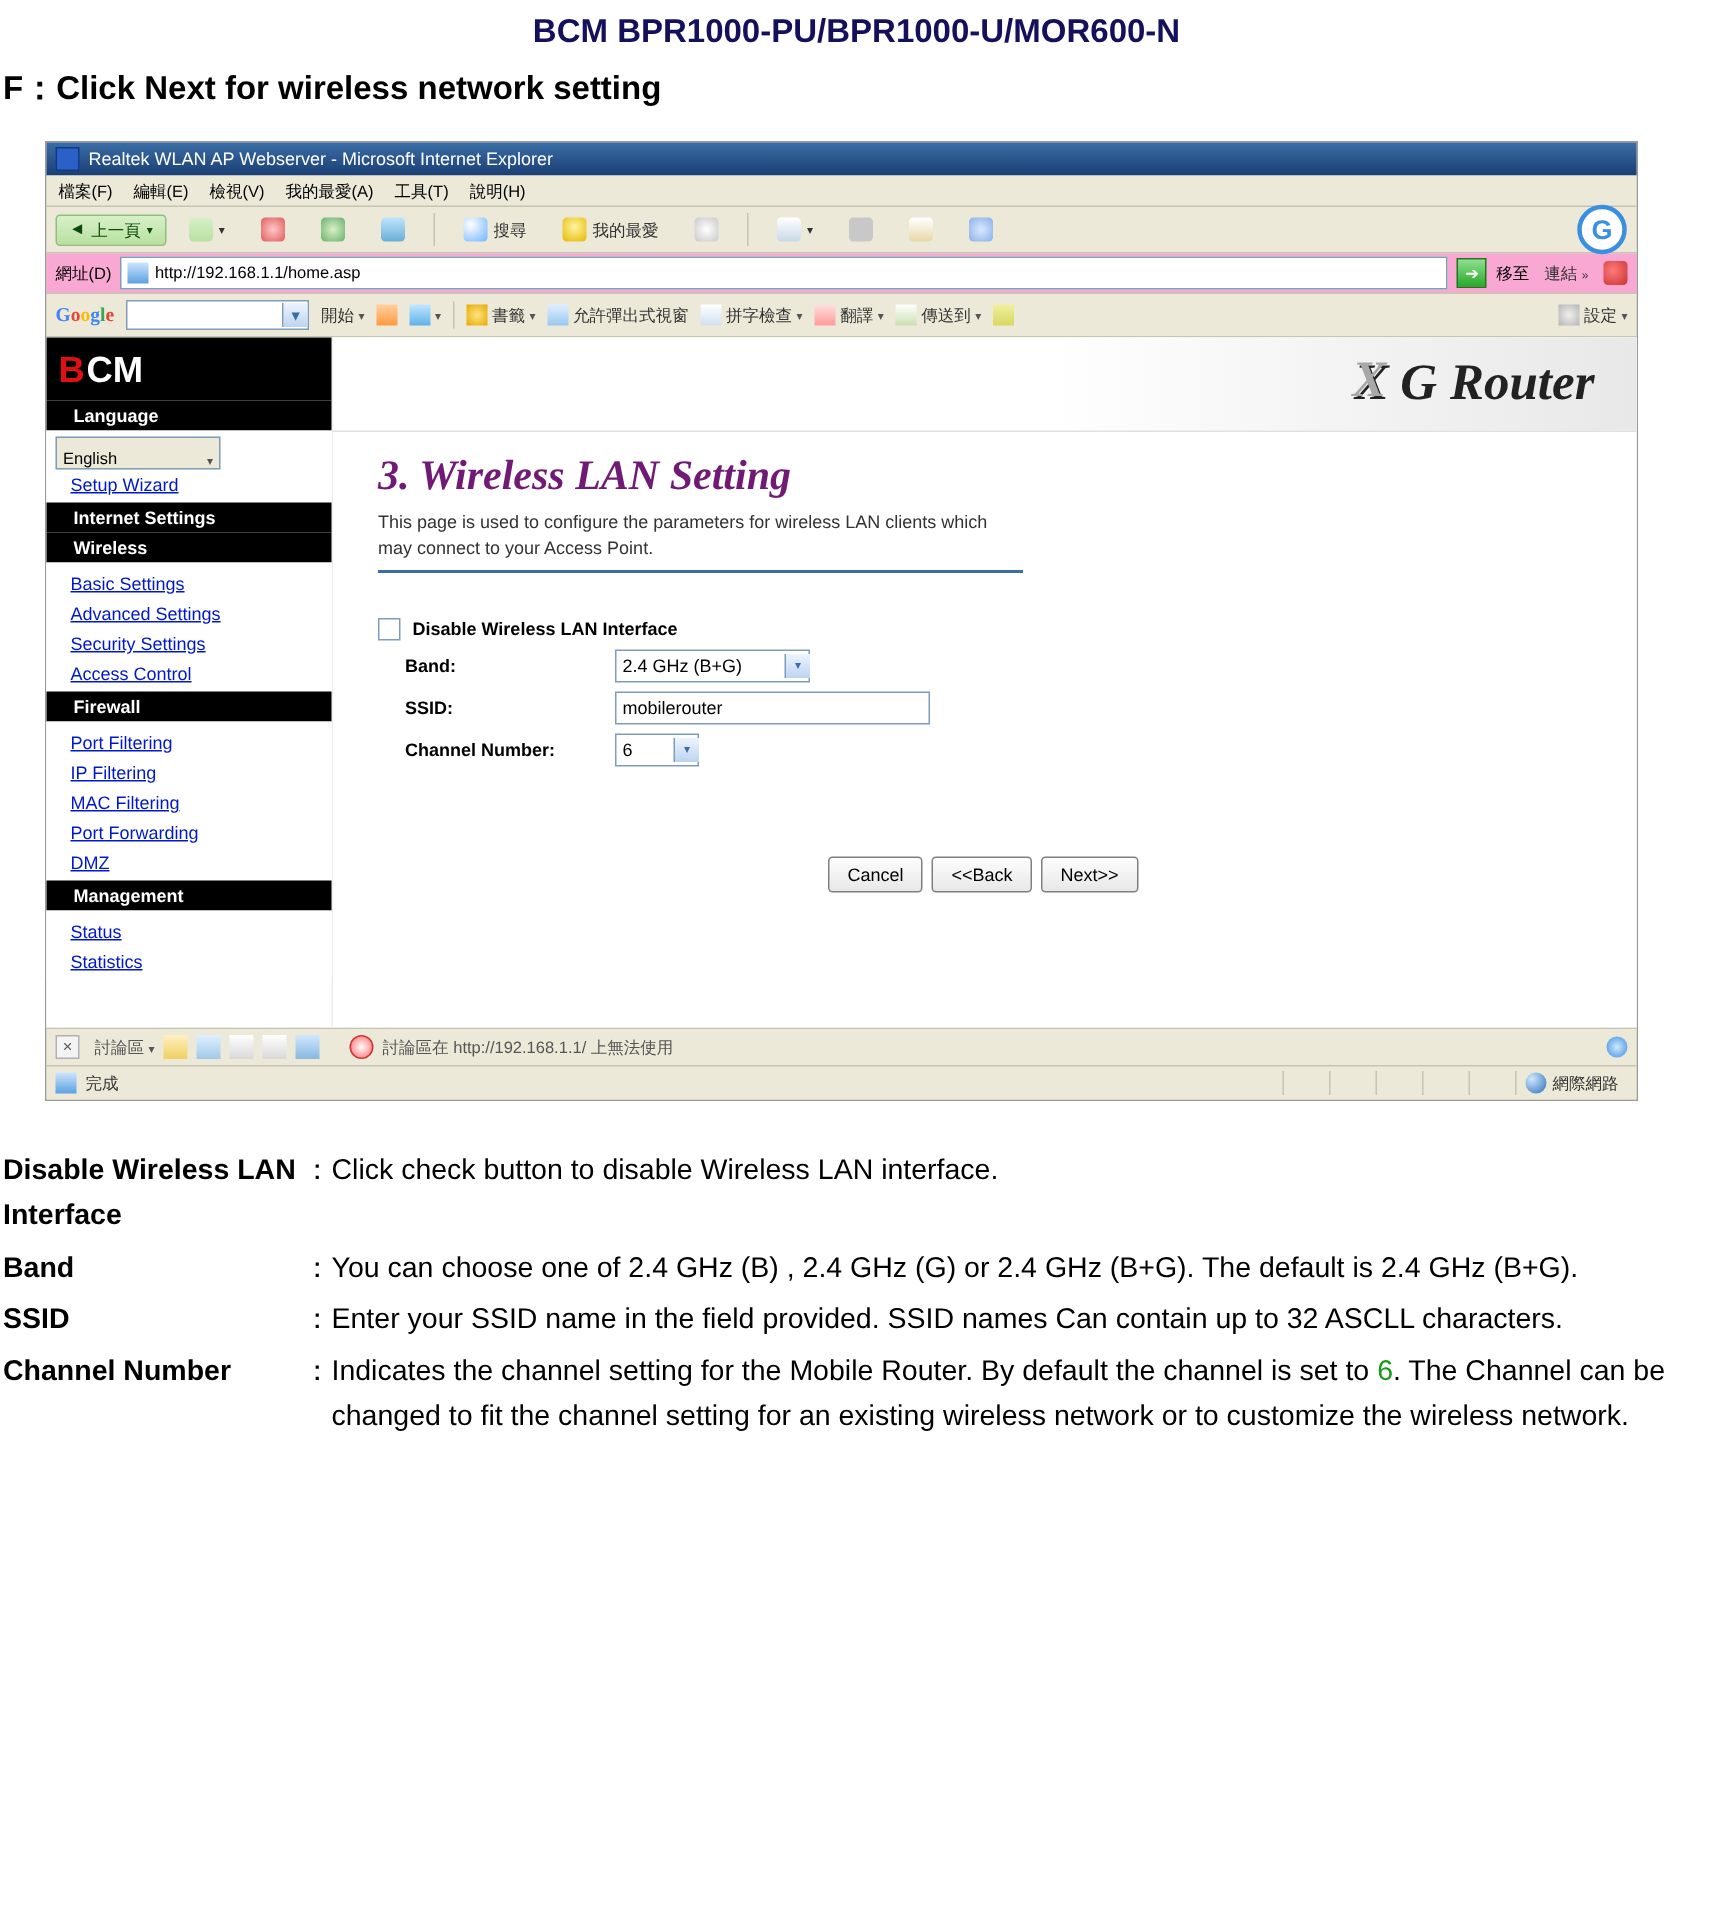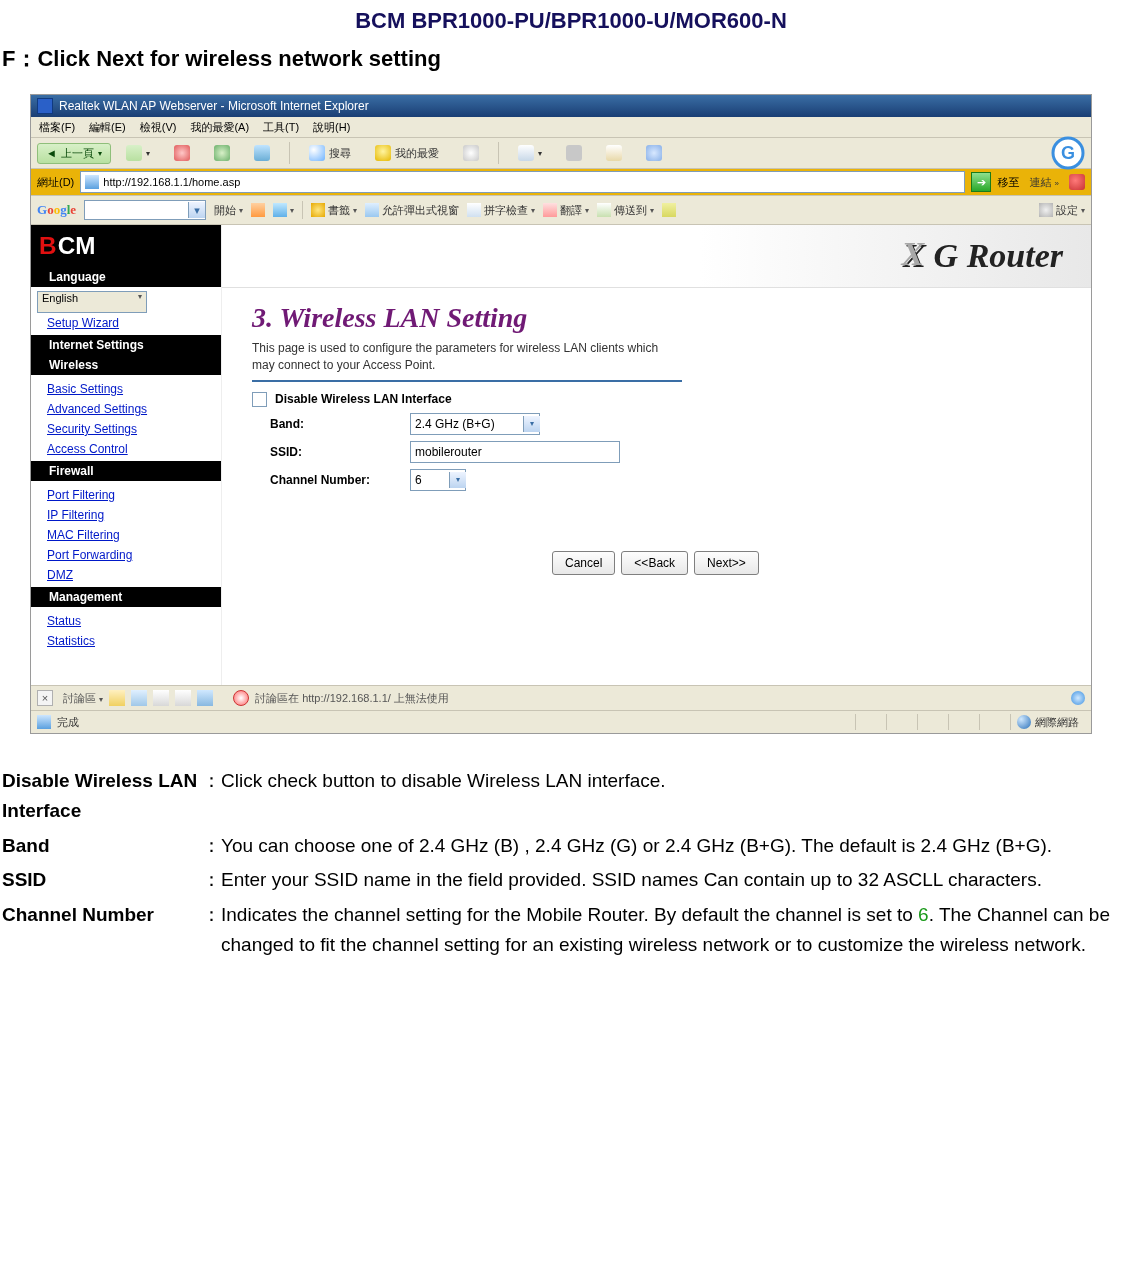--- a/index.html
+++ b/index.html
@@ -14,21 +14,21 @@
   .navbar{display:flex;align-items:center;gap:6px;height:30px;padding:0 6px;background:#ece9d8;border-bottom:1px solid #c8c4b4;}
   .nav-btn{display:flex;align-items:center;gap:4px;padding:2px 8px;border:1px solid transparent;border-radius:3px;color:#333;}
   .nav-btn.primary{background:linear-gradient(#d8f0c8,#b8e0a0);border-color:#8fbf7a;color:#0a4a0a;}
   .nav-ico{width:16px;height:16px;display:inline-block;border-radius:3px;}
   .ico-search{background:radial-gradient(circle at 30% 30%,#fff,#6fb3ff);}
   .ico-star{background:radial-gradient(circle at 50% 40%,#fff4a0,#e6b800);}
   .ico-home{background:linear-gradient(#c0e4ff,#6aaed6);}
   .ico-print{background:#c8c8c8;}
   .ico-mail{background:linear-gradient(#fff,#c8d8e8);}
   .ico-chat{background:radial-gradient(circle,#d8e8ff,#88b0e8);}
-  .addrbar{display:flex;align-items:center;gap:6px;height:26px;padding:0 6px;background:#eab308;border-bottom:1px solid #c8c4b4;}
+  .addrbar{display:flex;align-items:center;gap:6px;height:26px;padding:0 6px;background:#f9a8d4;border-bottom:1px solid #c8c4b4;}
   .addr-input{display:flex;align-items:center;background:#fff;border:1px solid #7f9db9;height:20px;flex:1;padding:0 4px;font-size:11px;}
   .addr-input .ie-page-icon{width:14px;height:14px;background:linear-gradient(#cde6ff,#5aa0df);margin-right:4px;}
   .go-btn{width:18px;height:18px;background:linear-gradient(#8ee08e,#2aa82a);border:1px solid #1a7a1a;color:#fff;display:flex;align-items:center;justify-content:center;}
   .link-btn{color:#333;padding:0 4px;}
   .g-badge{position:relative;width:34px;height:34px;margin-left:auto;}
   .g-badge svg{width:34px;height:34px;}
   .googlebar{display:flex;align-items:center;gap:8px;height:28px;padding:0 6px;background:#ece9d8;border-bottom:1px solid #c8c4b4;}
   .g-logo{font-weight:bold;font-family:Georgia,serif;font-size:13px;}
   .g-logo span:nth-child(1){color:#4285F4;} .g-logo span:nth-child(2){color:#EA4335;} .g-logo span:nth-child(3){color:#FBBC05;} .g-logo span:nth-child(4){color:#4285F4;} .g-logo span:nth-child(5){color:#34A853;} .g-logo span:nth-child(6){color:#EA4335;}
   .g-search{background:#fff;border:1px solid #7f9db9;height:18px;width:120px;display:flex;align-items:center;}
@@ -41,29 +41,29 @@
   .g-ico.trans{background:linear-gradient(#ffe0e0,#ff9a9a);}
   .g-ico.send{background:linear-gradient(#fff,#c8e0b0);}
   .g-ico.set{background:radial-gradient(circle,#f0f0f0,#b4b4b4);}
   .g-tri{font-size:8px;color:#555;}
   .page-body{display:flex;background:#fff;min-height:460px;}
   .sidebar{width:190px;background:#fff;padding:0;border-right:1px solid #eee;}
   .bcm-logo{height:42px;background:#000;display:flex;align-items:center;padding:0 8px;}
   .bcm-logo svg{height:28px;}
   .side-head{background:#000;color:#fff;font-weight:bold;font-size:12px;padding:3px 18px;}
   .side-box{background:#fff;padding:4px 6px 2px;}
-  .lang-select{border:1px solid #7f9db9;background:#ece9d8;height:20px;width:100px;font-size:11px;display:flex;align-items:flex-start;justify-content:space-between;padding:0 4px;}
+  .lang-select{border:1px solid #7f9db9;background:#ece9d8;height:20px;width:100px;font-size:11px;display:flex;align-items:flex-end;justify-content:space-between;padding:0 4px;}
   .side-link{display:block;color:#0018c8;font-size:12px;text-decoration:underline;padding:3px 0 3px 10px;}
   .content{flex:1;background:#fff;position:relative;}
   .xg-banner{height:62px;background:linear-gradient(to right,#fff 0%,#fff 55%,#e8e8e8 100%);border-bottom:1px solid #e0e0e0;display:flex;align-items:center;justify-content:flex-end;padding-right:28px;font-family:'Times New Roman',serif;font-style:italic;font-size:34px;font-weight:bold;color:#222;}
   .xg-banner .xgx{position:relative;display:inline-block;width:32px;text-align:center;}
   .xg-banner .xgx::after{content:"X";position:absolute;left:3px;top:-2px;color:#a8a8a8;}
   .content-inner{padding:14px 30px;font-family:Tahoma,Verdana,sans-serif;}
   .h-title{font-family:'Times New Roman',serif;font-size:28px;font-weight:bold;font-style:italic;color:#701a75;margin:0 0 6px;}
-  .h-desc{font-size:12px;color:#333;line-height:1.4;width:430px;padding-bottom:6px;border-bottom:2px solid #3a6ea5;margin-bottom:10px;}
+  .h-desc{font-size:12px;color:#333;line-height:1.4;width:430px;padding-bottom:6px;border-bottom:2px solid #3a6ea5;margin-bottom:30px;}
   .frow{display:flex;align-items:center;margin:6px 0;font-size:12px;}
   .frow label{width:140px;font-weight:bold;margin-left:18px;}
   .frow .chk{width:13px;height:13px;border:1px solid #7f9db9;background:#fff;margin-right:8px;}
   .frow .sel, .frow .txt{border:1px solid #7f9db9;background:#fff;height:20px;font-size:12px;display:flex;align-items:center;padding:0 4px;}
   .frow .sel{justify-content:space-between;}
   .dd-arrow{width:16px;height:16px;background:linear-gradient(#eef4ff,#bcd4f0);border-left:1px solid #7f9db9;margin:-1px -5px -1px 4px;display:flex;align-items:center;justify-content:center;color:#3a6ea5;font-size:8px;}
   .btn-row{display:flex;gap:6px;margin:60px 0 0 300px;align-items:flex-end;}
   .win-btn{border:1px solid #7f7f7f;background:linear-gradient(#fdfdfd,#e8e8e8);height:22px;padding:0 12px;font-size:12px;display:flex;align-items:center;border-radius:3px;}
   .bottombar{display:flex;align-items:center;gap:6px;height:24px;padding:0 6px;background:#ece9d8;border-top:1px solid #c8c4b4;font-size:11px;color:#555;}
   .bottombar .x{width:14px;height:14px;border:1px solid #b0b0b0;background:#f4f4f4;display:flex;align-items:center;justify-content:center;margin-right:4px;}

